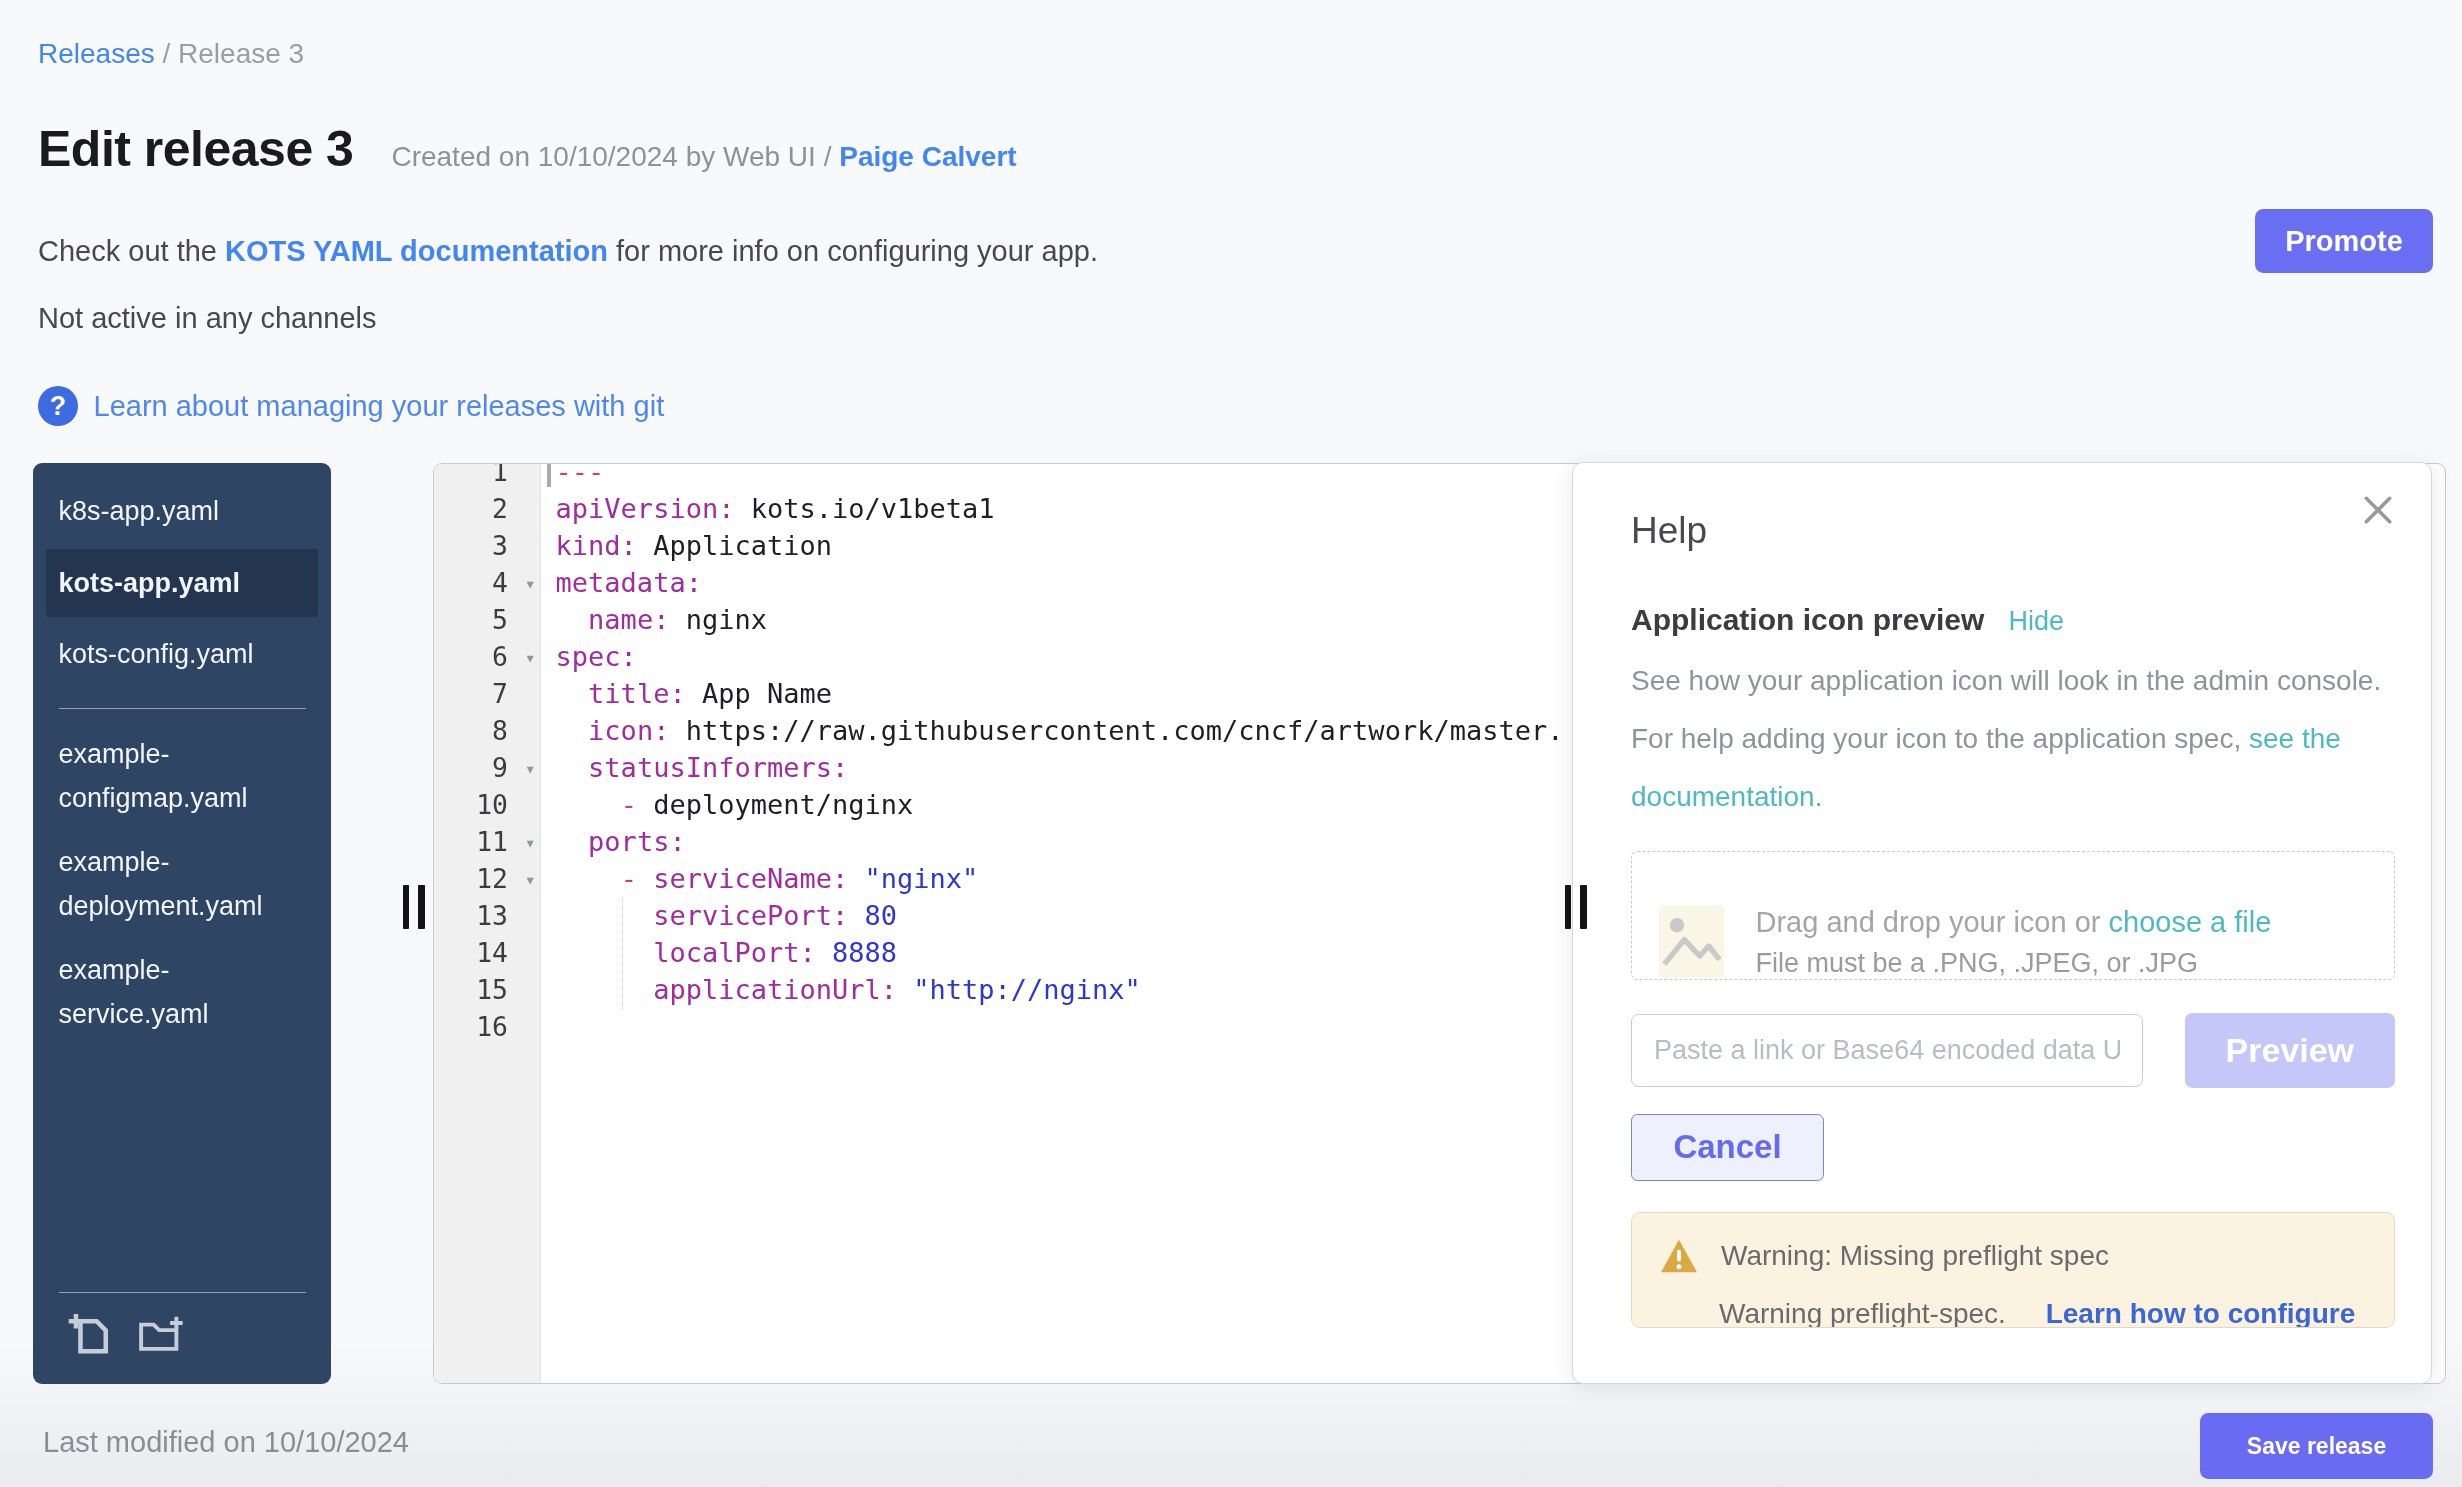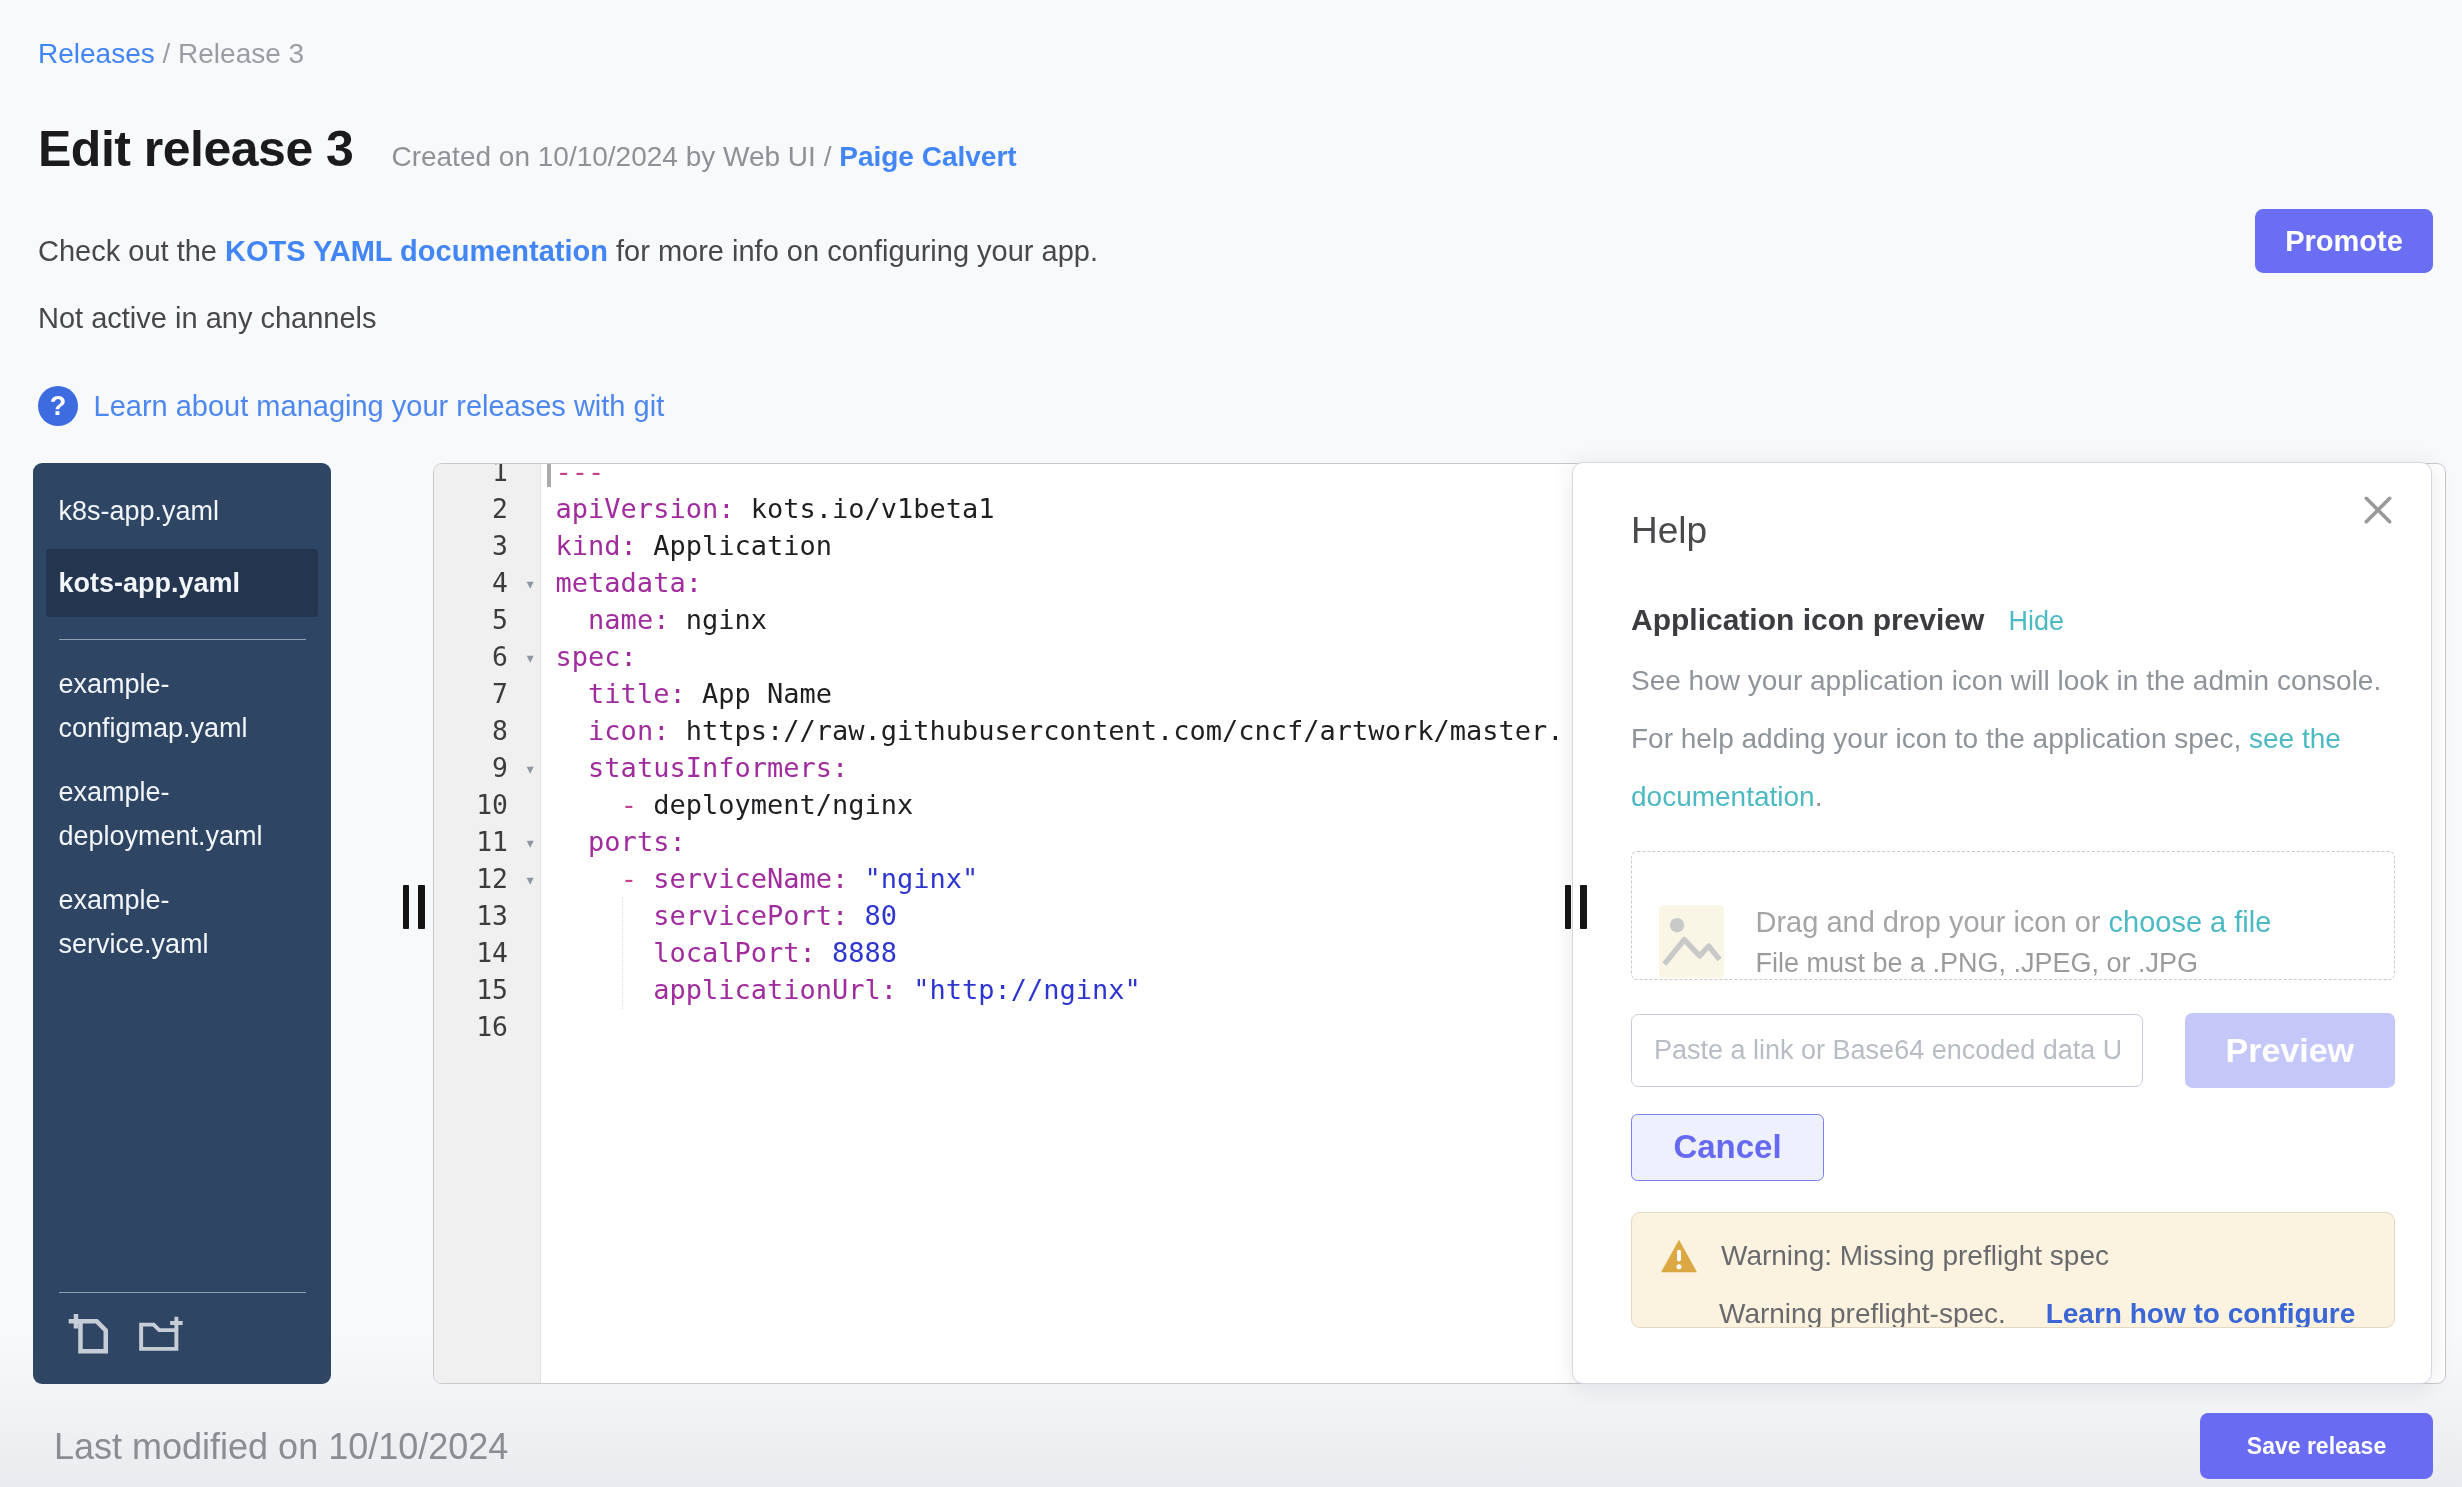--- a/index.html
+++ b/index.html
@@ -120,21 +120,21 @@
   .warning-box {
     margin-top: 31px; height: 116px; background: #fbf3e0; border: 0.9px solid #e2d9c4;
     border-radius: 9px; padding: 25.5px 27px 0 27px; overflow: hidden;
   }
   .w-row1 { display: flex; align-items: center; gap: 22px; }
   .w-title { font-size: 28px; color: #6a6a6e; }
   .w-row2 { margin-top: 24px; padding-left: 60px; font-size: 28px; color: #6a6a6e; }
   .w-link { color: #3a66d6; font-weight: 700; margin-left: 32px; }
 
   
-  .footer-modified { position: absolute; left: 54px; top: 1426px; font-size: 36px; color: #8a8d92; }
+  .footer-modified { position: absolute; left: 43px; top: 1426px; font-size: 29px; color: #8a8d92; }
   .save-btn { position: absolute; right: 29px; top: 1413px; width: 233px; height: 66px;
     background: #696cf2; border: none; border-radius: 8.2px; color: #fff;
     font-family: inherit; font-size: 23px; font-weight: 700; cursor: pointer; }
 </style>
 </head>
 <body>
 
 <div class="breadcrumb">
   <a class="bc-link">Releases</a>
   <span> <span>/</span> </span>
@@ -159,20 +159,21 @@
 
 <div class="git-row">
   <span class="q-icon">?</span>
   <a class="git-link">Learn about managing your releases with git</a>
 </div>
 
 <div class="sidebar">
   <div>
       <div class="file-item">k8s-app.yaml</div>
       <div class="file-item selected">kots-app.yaml</div>
+      <div class="file-item">kots-config.yaml</div>
     </div>
   <div class="sidebar-divider"></div>
   <div>
       <div class="file-item">example-
 configmap.yaml</div>
       <div class="file-item">example-
 deployment.yaml</div>
       <div class="file-item">example-service.yaml</div>
     </div>
   <div class="sidebar-footer">

